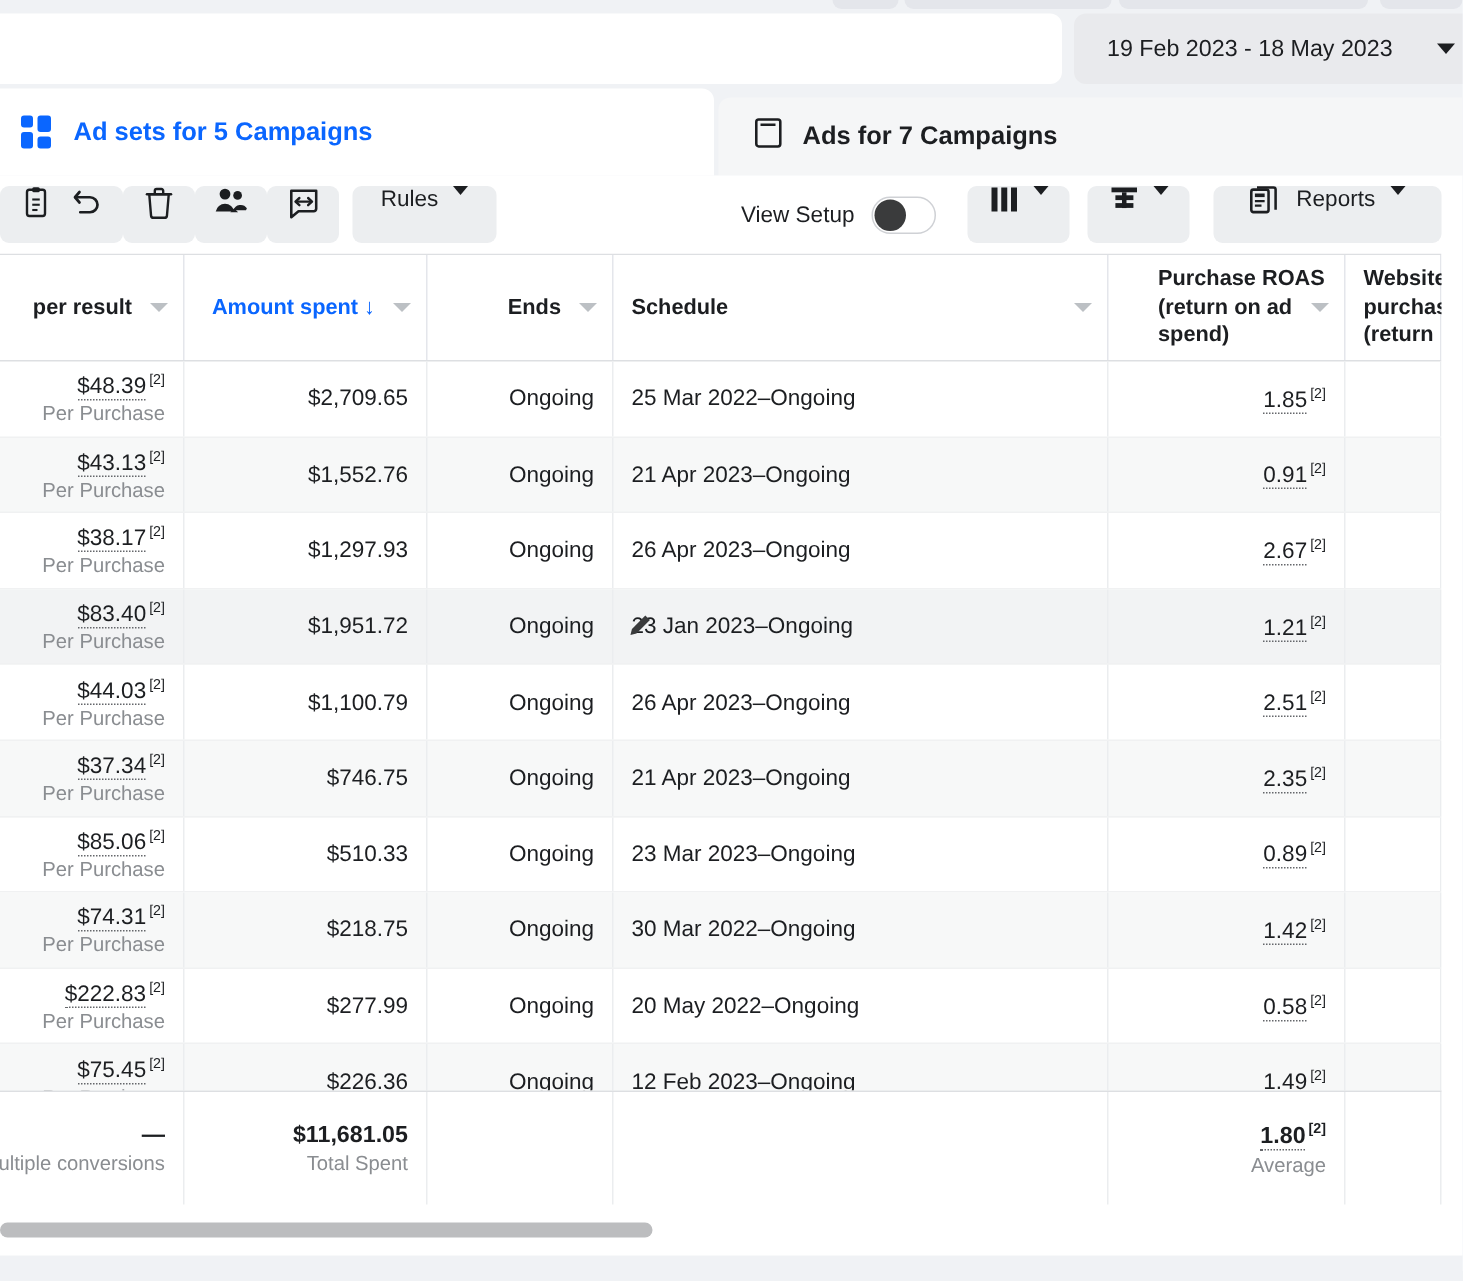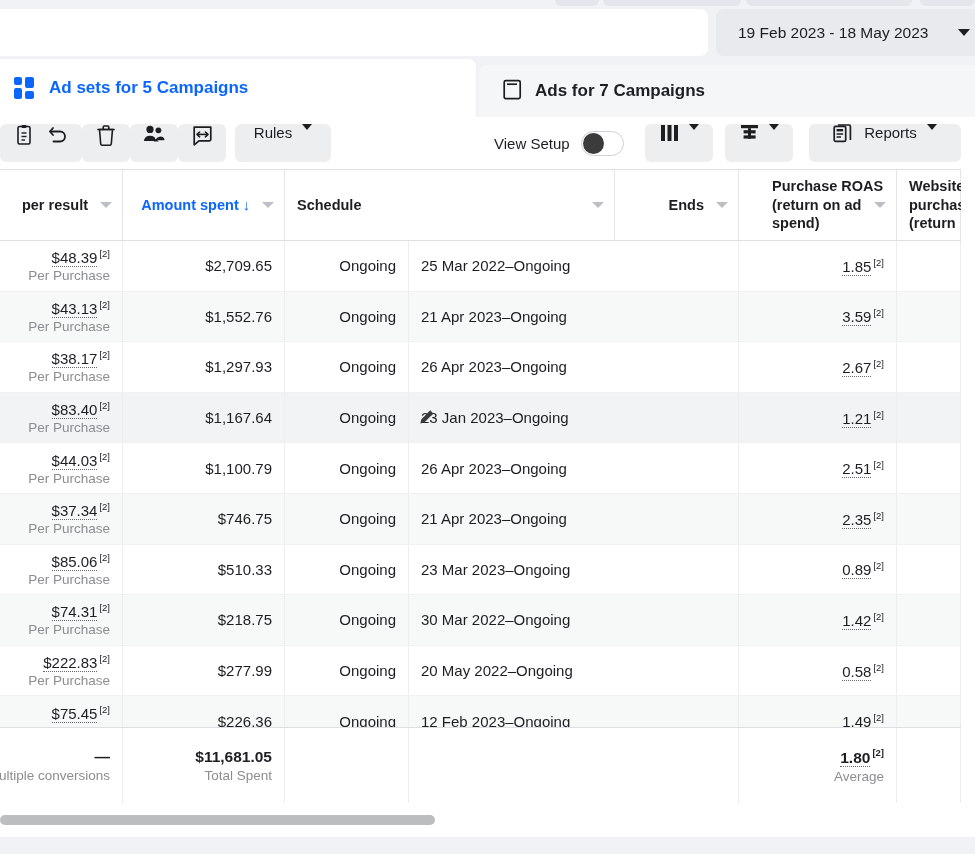--- a/index.html
+++ b/index.html
@@ -280,28 +280,28 @@
     <div class="table">
       <div class="thead" id="thead">
           <div class="th" style="width: 123px; justify-content: flex-end;">
             <span class="th-text" style="padding-right: 22px;">per result</span>
             <span class="sortcaret"></span>
           </div>
           <div class="th" style="width: 162px; justify-content: flex-end;">
             <span class="th-text link" style="padding-right: 22px;">Amount spent ↓</span>
             <span class="sortcaret"></span>
           </div>
+          <div class="th" style="width: 124px; justify-content: flex-end;">
+            <span class="th-text" style="padding-right: 22px;">Ends</span>
+            <span class="sortcaret"></span>
+          </div>
           <div class="th" style="width: 330px;">
             <span class="th-text">Schedule</span>
             <span class="sortcaret"></span>
           </div>
-          <div class="th" style="width: 124px; justify-content: flex-end;">
-            <span class="th-text" style="padding-right: 22px;">Ends</span>
-            <span class="sortcaret"></span>
-          </div>
           <div class="th" style="width: 158px; justify-content: flex-end;">
             <span class="th-text" style="padding-right: 0px; max-width: 112px;">Purchase ROAS (return on ad spend)</span>
             <span class="sortcaret"></span>
           </div>
           <div class="th" style="width: 64px;">
             <span class="th-text">Website purchas (return</span>
           </div>
         </div>
       <div id="tbody">
           <div class="row">
@@ -331,21 +331,21 @@
             <div class="cell right" style="width: 162px;">
               <div class="v1">$1,552.76</div>
             </div>
             <div class="cell right" style="width: 124px;">
               <div class="v1">Ongoing</div>
             </div>
             <div class="cell leftal" style="width: 330px;">
               <div class="v1">21 Apr 2023–Ongoing</div>
             </div>
             <div class="cell right" style="width: 158px;">
-              <div class="v1"><span class="dotted">3.59</span><span class="sup">[2]</span></div>
+              <div class="v1"><span class="dotted">0.91</span><span class="sup">[2]</span></div>
             </div>
             <div class="cell leftal" style="width: 64px;"></div>
           </div>
           <div class="row">
             <div class="cell right" style="width: 123px;">
               <div class="v1"><span class="dotted">$38.17</span><span class="sup">[2]</span></div>
               <div class="v2">Per Purchase</div>
             </div>
             <div class="cell right" style="width: 162px;">
               <div class="v1">$1,297.93</div>
@@ -360,21 +360,21 @@
               <div class="v1"><span class="dotted">2.67</span><span class="sup">[2]</span></div>
             </div>
             <div class="cell leftal" style="width: 64px;"></div>
           </div>
           <div class="row hover">
             <div class="cell right" style="width: 123px;">
               <div class="v1"><span class="dotted">$83.40</span><span class="sup">[2]</span></div>
               <div class="v2">Per Purchase</div>
             </div>
             <div class="cell right" style="width: 162px;">
-              <div class="v1">$1,167.64</div>
+              <div class="v1">$1,951.72</div>
             </div>
             <div class="cell right" style="width: 124px;">
               <div class="v1">Ongoing</div>
             </div>
             <div class="cell leftal" style="width: 330px;">
               <div class="v1">23 Jan 2023–Ongoing</div>
             </div>
             <div class="cell right" style="width: 158px;">
               <div class="v1"><span class="dotted">1.21</span><span class="sup">[2]</span></div>
             </div>

